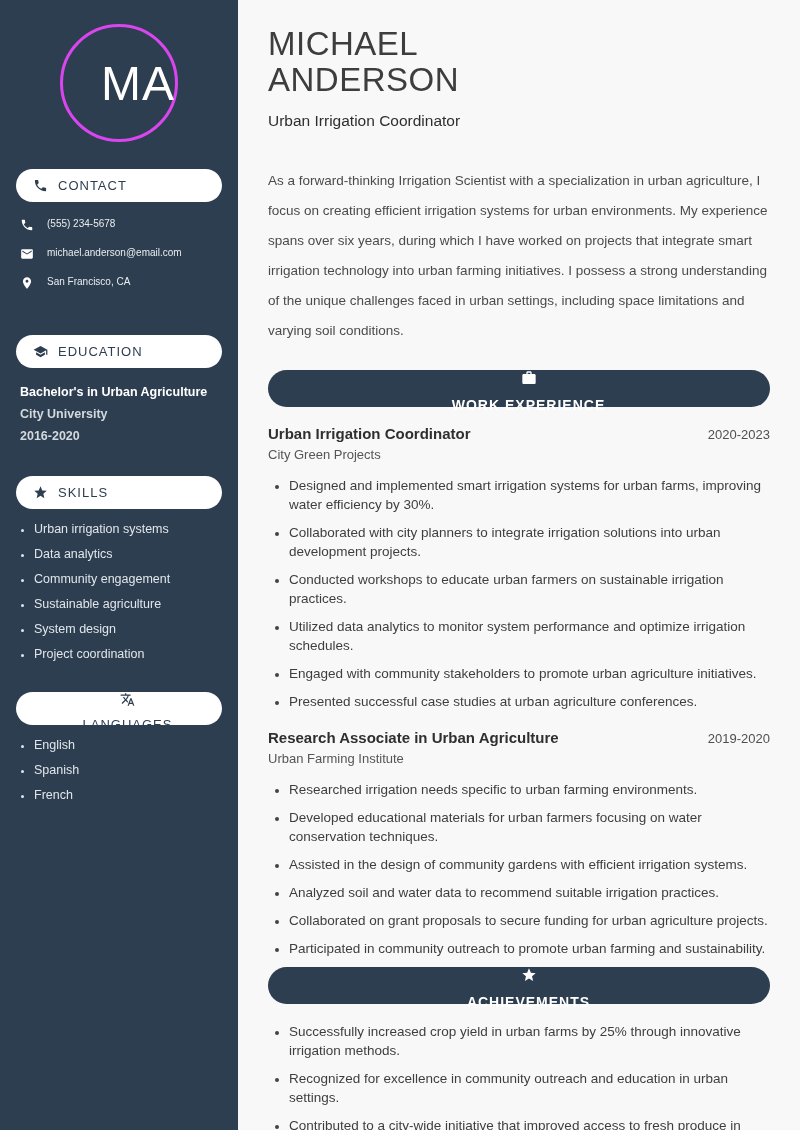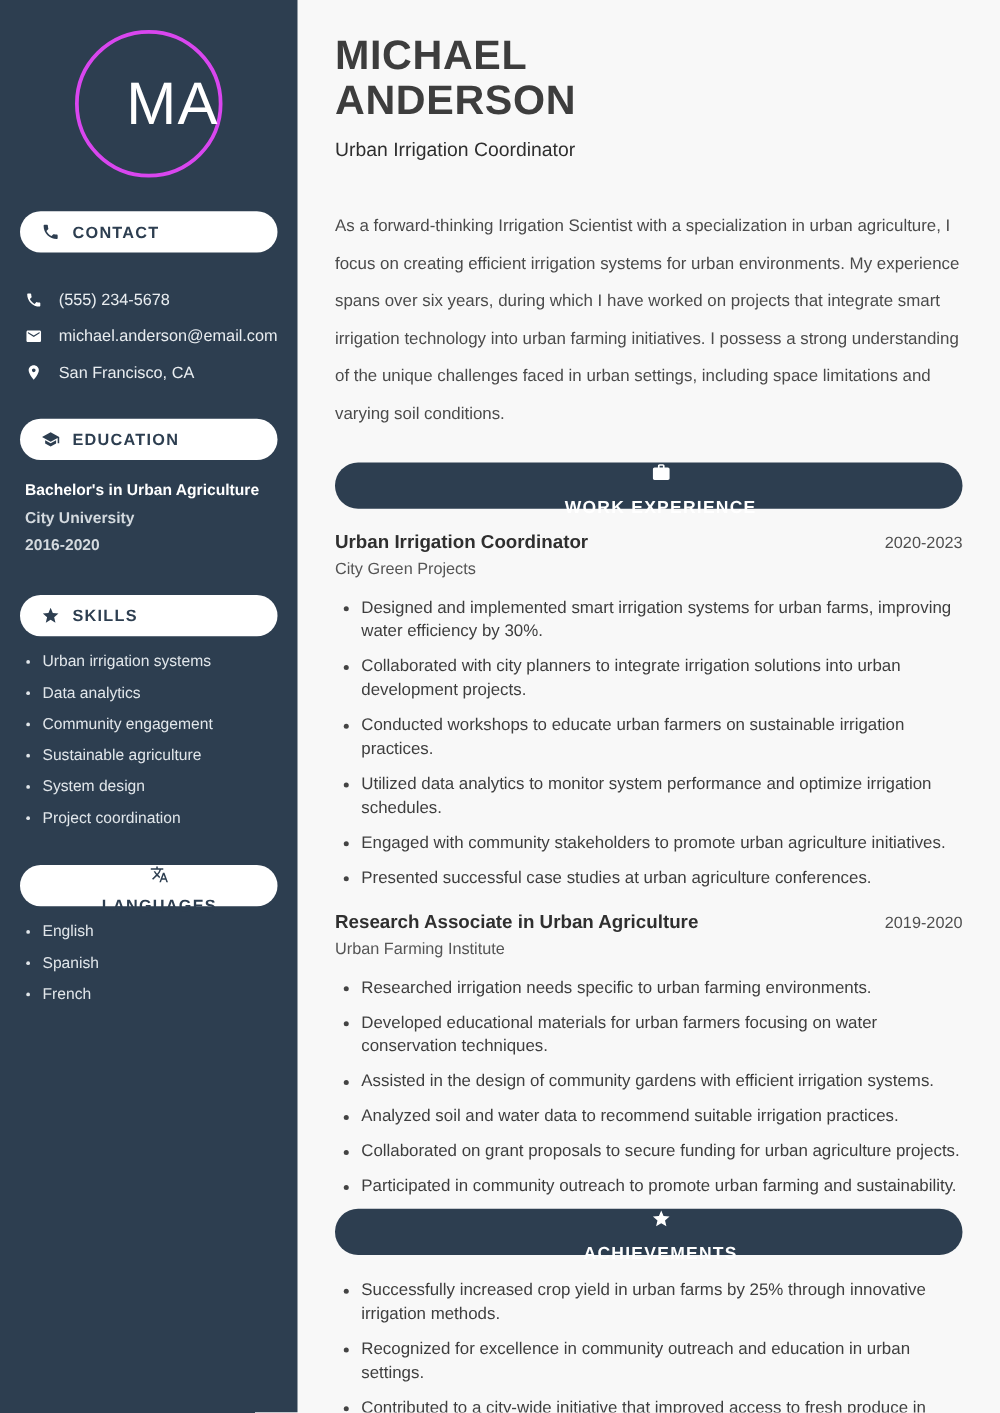--- a/index.html
+++ b/index.html
@@ -32,33 +32,33 @@
   .side-pill {
     margin: 0 16px;
     height: 33px;
     background: #ffffff;
     border-radius: 17px;
     display: flex; align-items: center;
     padding-left: 17px;
     gap: 10px;
   }
   .side-pill .pill-label {
-    color: #2d3e50; font-weight: bold; font-size: 13px; letter-spacing: 1px;
+    color: #2d3e50; font-weight: normal; font-size: 13px; letter-spacing: 1px;
   }
   .side-pill svg { width: 15px; height: 15px; fill: #2d3e50; flex: 0 0 auto; }
   .pill-contact { margin-top: 27px; }
   .pill-education { margin-top: 30px; text-align: right; }
   .pill-skills { margin-top: 33px; }
   .pill-languages { margin-top: 31px; flex-direction: column; }
 
   .contact-rows { margin: 16px 0 0 0; padding: 0 8px 0 20px; }
   .contact-row {
-    display: flex; align-items: flex-end; gap: 13px;
+    display: flex; align-items: flex-start; gap: 13px;
     min-height: 29px;
-    font-size: 13px; color: #e9edf0;
+    font-size: 10px; color: #e9edf0;
   }
   .contact-row svg { width: 14px; height: 14px; fill: #ffffff; flex: 0 0 auto; }
 
   .edu-block { margin: 17px 0 0 0; padding: 0 8px 0 20px; }
   .edu-degree { color: #ffffff; font-weight: bold; font-size: 12.5px; white-space: nowrap; }
   .edu-line { color: #d3d9de; font-size: 12.5px; margin-top: 8px; font-weight: bold; }
 
   ul.side-list {
     margin: 14px 0 0 0; padding: 0 8px 0 34px;
     list-style: disc outside;
@@ -68,21 +68,21 @@
     margin-bottom: 12px; line-height: 13px;
   }
   ul.side-list li::marker { color: #e1e6ea; font-size: 11px; }
 
   
   .main {
     position: absolute; left: 238px; right: 0; top: 0; bottom: 0;
     padding: 26px 30px 0 30px;
   }
   .name {
-    font-size: 33px; line-height: 36px; font-weight: bold;
+    font-size: 33px; line-height: 36px; font-weight: normal;
     color: #3d3d3d; letter-spacing: 0.5px;
   }
   .job-title-header {
     margin-top: 14px; font-size: 15.5px; color: #2e2e2e;
   }
   .summary {
     margin-top: 36px; font-size: 13.5px; line-height: 30px;
     color: #4b4b4b; max-width: 520px;
   }
   .banner {

